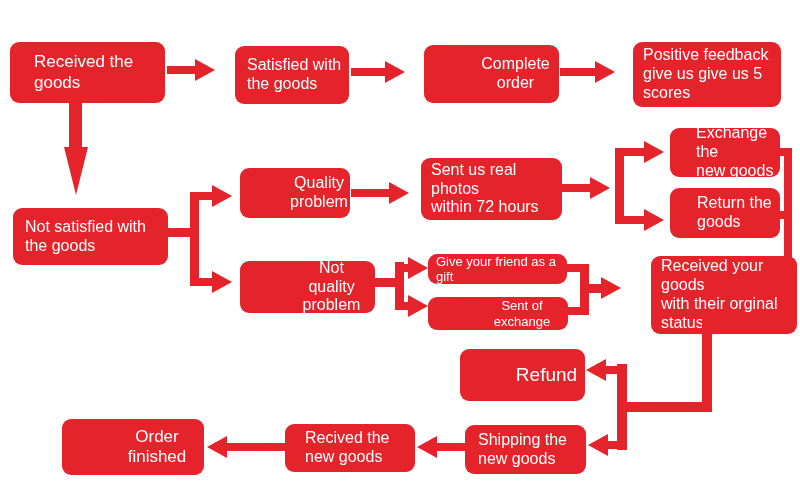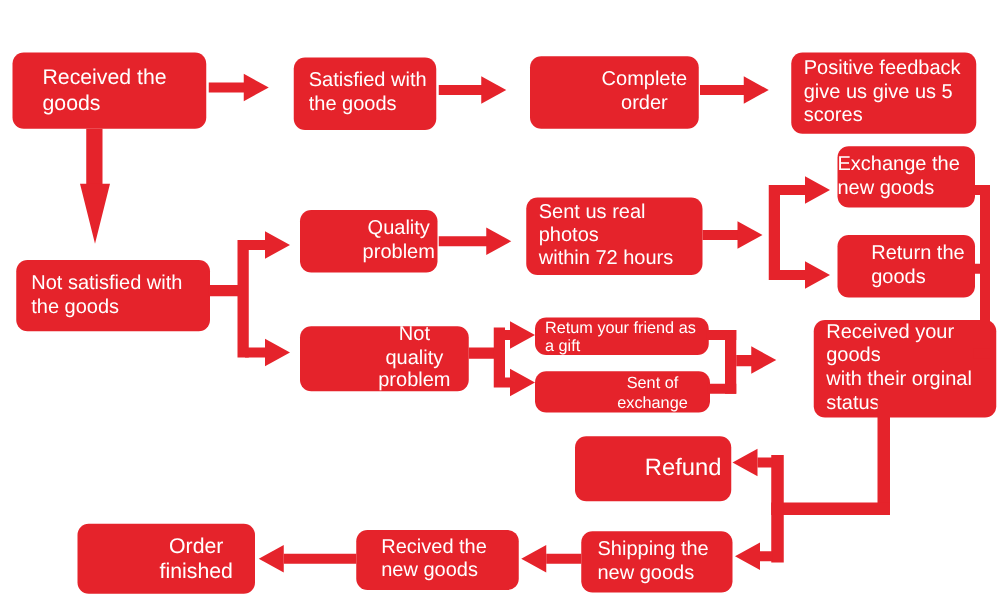--- a/index.html
+++ b/index.html
@@ -55,31 +55,31 @@
     <span>Quality problem</span>
   </div>
   <div class="node center" style="left:240px;top:261px;width:135px;height:52px;">
     <span>Not
 quality problem</span>
   </div>
   <div class="node left" style="left:421px;top:158px;width:141px;height:62px;padding-left:10px;">
     <span>Sent us real photos
 within 72 hours</span>
   </div>
-  <div class="node left" style="left:670px;top:117px;width:110px;height:49px;padding-left:0;">
+  <div class="node left" style="left:670px;top:128px;width:110px;height:49px;padding-left:26px;">
     <span>Exchange the
 new goods</span>
   </div>
   <div class="node left" style="left:670px;top:188px;width:110px;height:50px;padding-left:27px;">
     <span>Return the
 goods</span>
   </div>
 
   <div class="node left" style="left:428px;top:254px;width:139px;height:30px;padding-left:8px;font-size:13px;">
-    <span>Retum your friend as a gift</span>
+    <span>Give your friend as a gift</span>
   </div>
   <div class="node center" style="left:428px;top:297px;width:140px;height:33px;font-size:13px;">
     <span>Sent of exchange</span>
   </div>
   <div class="node left" style="left:651px;top:256px;width:146px;height:78px;padding-left:10px;">
     <span>Received your goods
 with their orginal
 status</span>
   </div>
 

